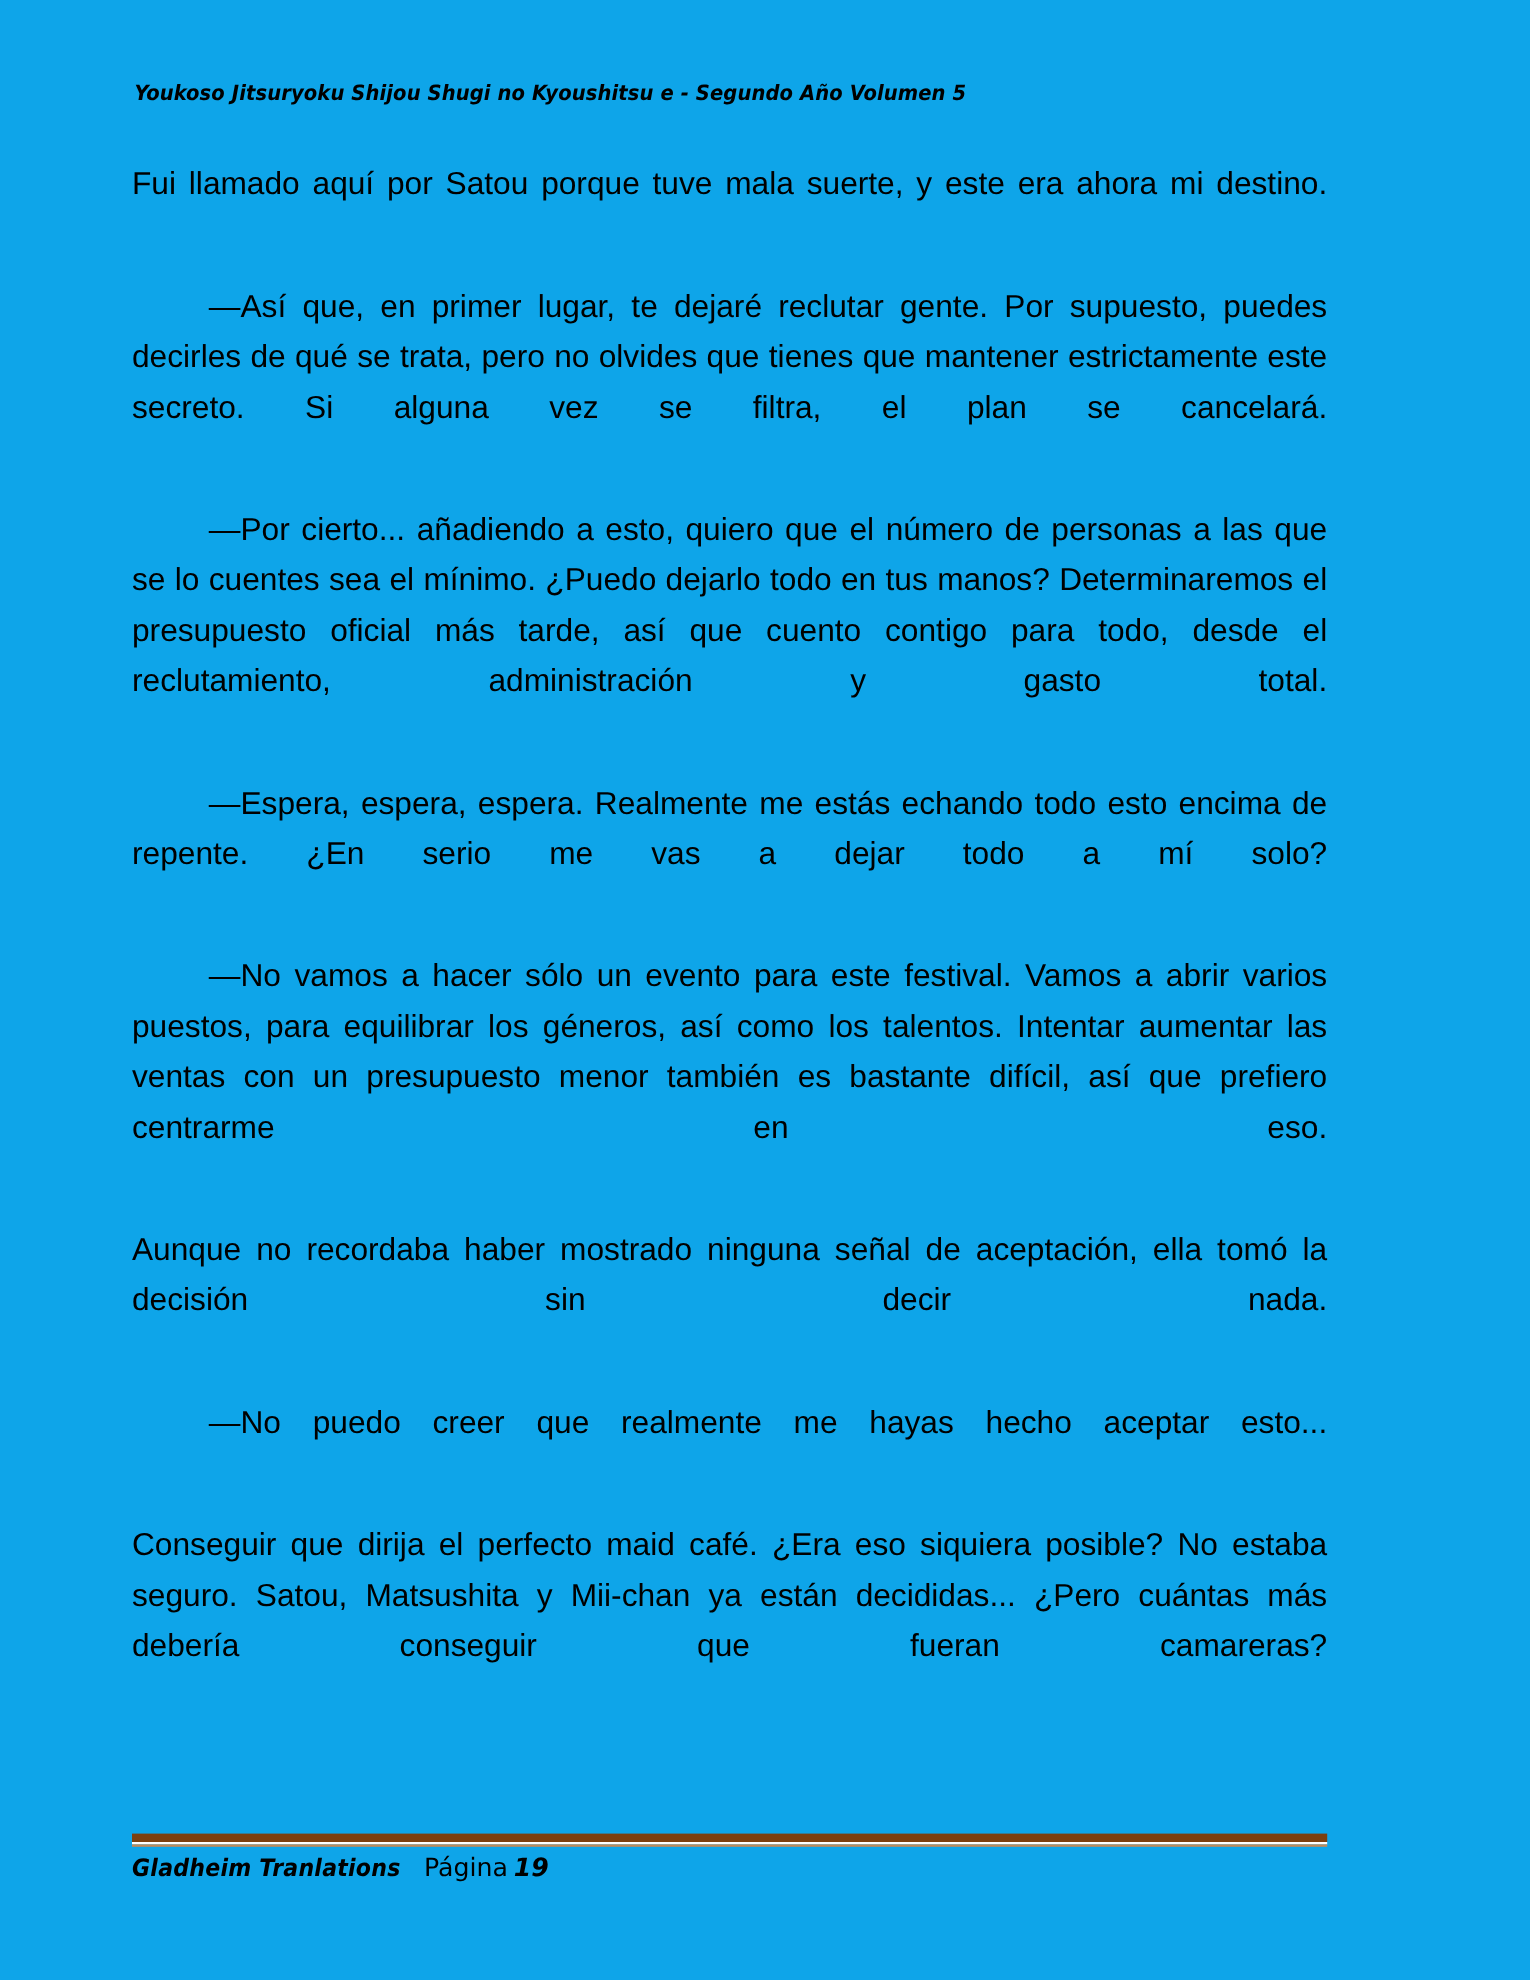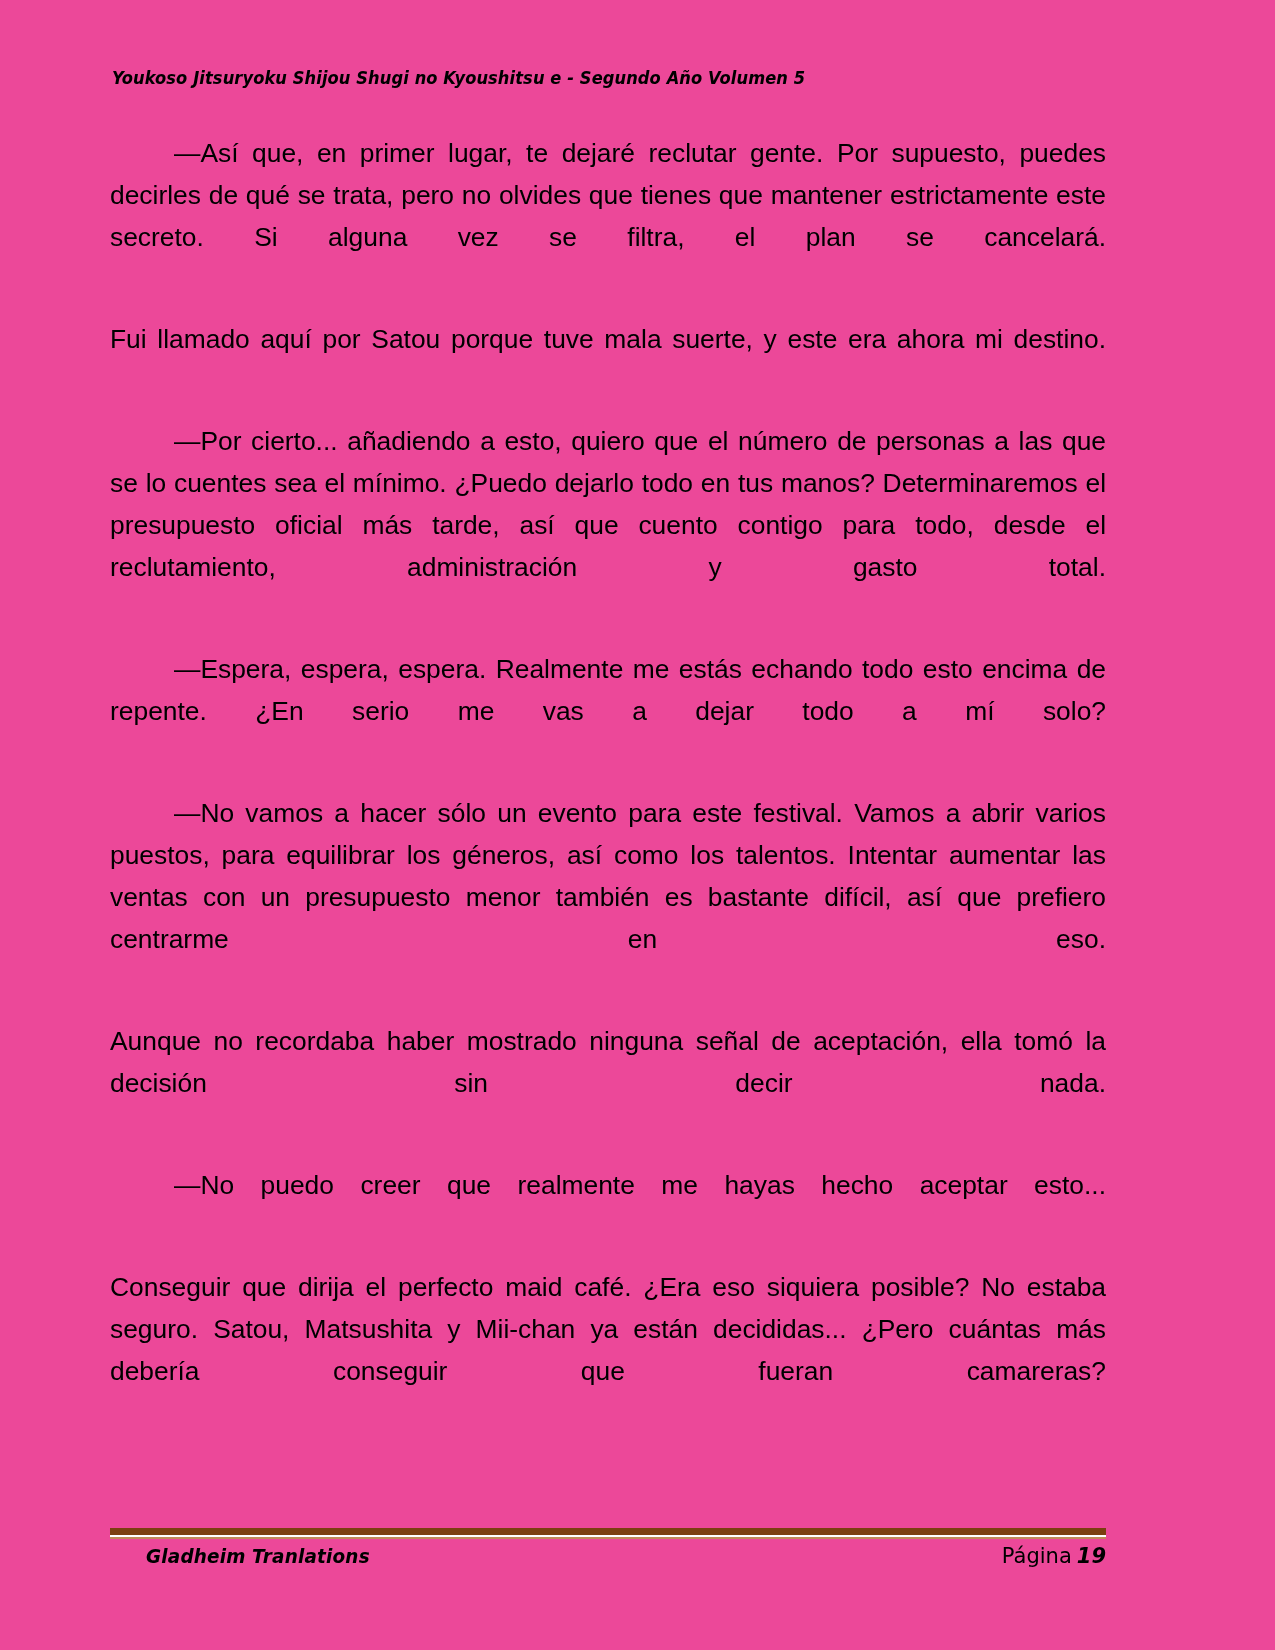--- a/index.html
+++ b/index.html
@@ -5,21 +5,21 @@
   html, body {
     margin: 0;
     padding: 0;
     background: #ffffff;
   }
 
   .page {
     position: relative;
     width: 1275px;
     height: 1650px;
-    background: #ec4899;
+    background: #0ea5e9;
     box-sizing: border-box;
     overflow: hidden;
     font-family: "Liberation Sans", sans-serif;
   }
 
   
   .running-header {
     position: absolute;
     left: 112px;
     top: 68px;
@@ -97,23 +97,21 @@
   }
   .footer-rule .bar-thin {
     height: 2px;
     background: #C08A5A;
     width: 100%;
   }
 
   .footer-row {
     display: flex;
     align-items: baseline;
-    justify-content: space-between;
     margin-top: 16px;
-    margin-left: 36px;
   }
 
   .footer-brand {
     font-family: "DejaVu Sans", sans-serif;
     font-size: 20px;
     font-weight: bold;
     font-style: italic;
     color: #000000;
     letter-spacing: 0.2px;
     transform: scaleX(0.92);
@@ -138,22 +136,22 @@
 </style>
 </head>
 <body>
 
 <div class="page">
 
   <div class="running-header">Youkoso Jitsuryoku Shijou Shugi no Kyoushitsu e - Segundo Año Volumen 5</div>
 
   <div class="content">
 
+    <p class="para">Fui llamado aquí por Satou porque tuve mala suerte, y este era ahora mi destino.</p>
     <p class="para indent">—Así que, en primer lugar, te dejaré reclutar gente. Por supuesto, puedes decirles de qué se trata, pero no olvides que tienes que mantener estrictamente este secreto.  Si alguna vez se filtra, el plan se cancelará.</p>
-    <p class="para">Fui llamado aquí por Satou porque tuve mala suerte, y este era ahora mi destino.</p>
     <p class="para indent">—Por cierto... añadiendo a esto, quiero que el número de personas a las que se lo cuentes sea el mínimo. ¿Puedo dejarlo todo en tus manos? Determinaremos el presupuesto oficial más tarde, así que cuento contigo para todo, desde el reclutamiento, administración y gasto total.</p>
     <p class="para indent">—Espera, espera, espera. Realmente me estás echando todo esto encima de repente. ¿En serio me vas a dejar todo a mí solo?</p>
     <p class="para indent">—No vamos a hacer sólo un evento para este festival. Vamos a abrir varios puestos, para equilibrar los géneros, así como los talentos. Intentar aumentar las ventas con un presupuesto menor también es bastante difícil, así que prefiero centrarme en eso.</p>
     <p class="para">Aunque no recordaba haber mostrado ninguna señal de aceptación, ella tomó la decisión sin decir nada.</p>
     <p class="para indent">—No puedo creer que realmente me hayas hecho aceptar esto...</p>
     <p class="para">Conseguir que dirija el perfecto maid café. ¿Era eso siquiera posible? No estaba seguro. Satou, Matsushita y Mii-chan ya están decididas... ¿Pero cuántas más debería conseguir que fueran camareras?</p>
 
   </div>
 
   <div class="footer">

